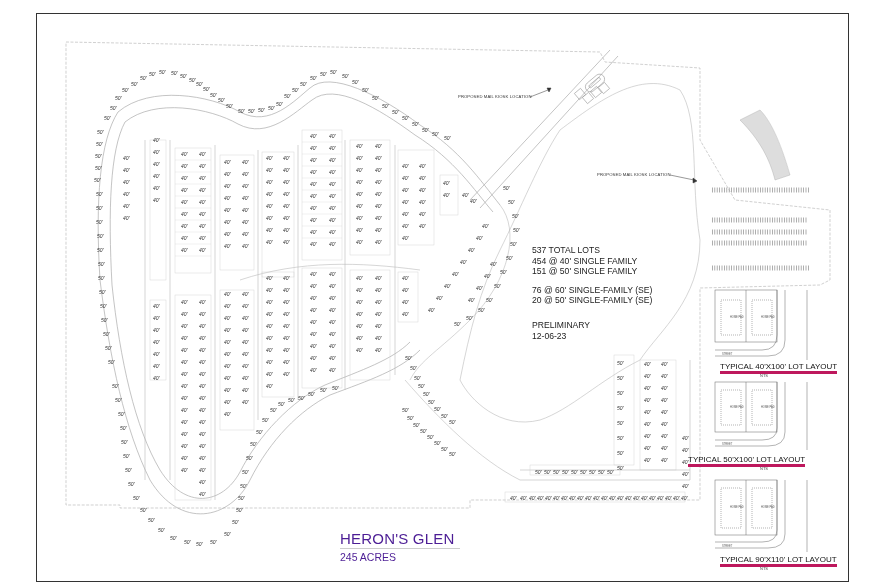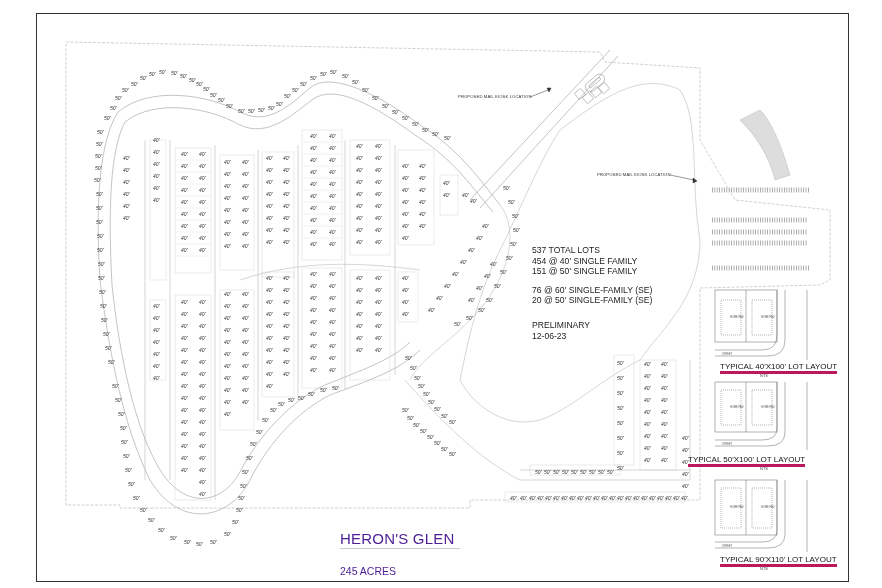--- a/index.html
+++ b/index.html
@@ -4,21 +4,21 @@
 <style>
   html, body { margin:0; padding:0; background:#ffffff; }
   body { width:882px; height:588px; position:relative; overflow:hidden; font-family:"Liberation Sans", sans-serif; }
   .sheet { position:absolute; left:36px; top:13px; width:813px; height:569px; border:1.5px solid #333; box-sizing:border-box; background:#fff; }
   svg.plan { position:absolute; left:0; top:0; width:882px; height:588px; }
   .info { position:absolute; left:532px; top:245px; font-size:8.6px; color:#222; line-height:10.6px; }
   .info .gap { height:8px; }
   .info .gap2 { height:14px; }
   .title { position:absolute; left:340px; top:530px; width:120px; color:#4c1d95; }
   .title .name { font-size:15px; letter-spacing:0.2px; border-bottom:1px solid #ccc; padding-bottom:1px; }
-  .title .acres { font-size:10.5px; margin-top:16px; }
+  .title .acres { font-size:10.5px; margin-top:2px; }
   .kiosk { position:absolute; font-size:4.2px; color:#333; letter-spacing:0.1px; }
   .detail-title { position:absolute; font-size:8px; color:#111; border-bottom:3px solid #be185d; white-space:nowrap; }
   .nts { position:absolute; font-size:4px; color:#444; }
   .lotlbl { font-family:"Liberation Sans", sans-serif; font-size:5px; fill:#333; font-style:italic; }
   .tiny { font-family:"Liberation Sans", sans-serif; font-size:2.6px; fill:#555; }
 </style>
 </head>
 <body>
 
 <div class="sheet"></div>

